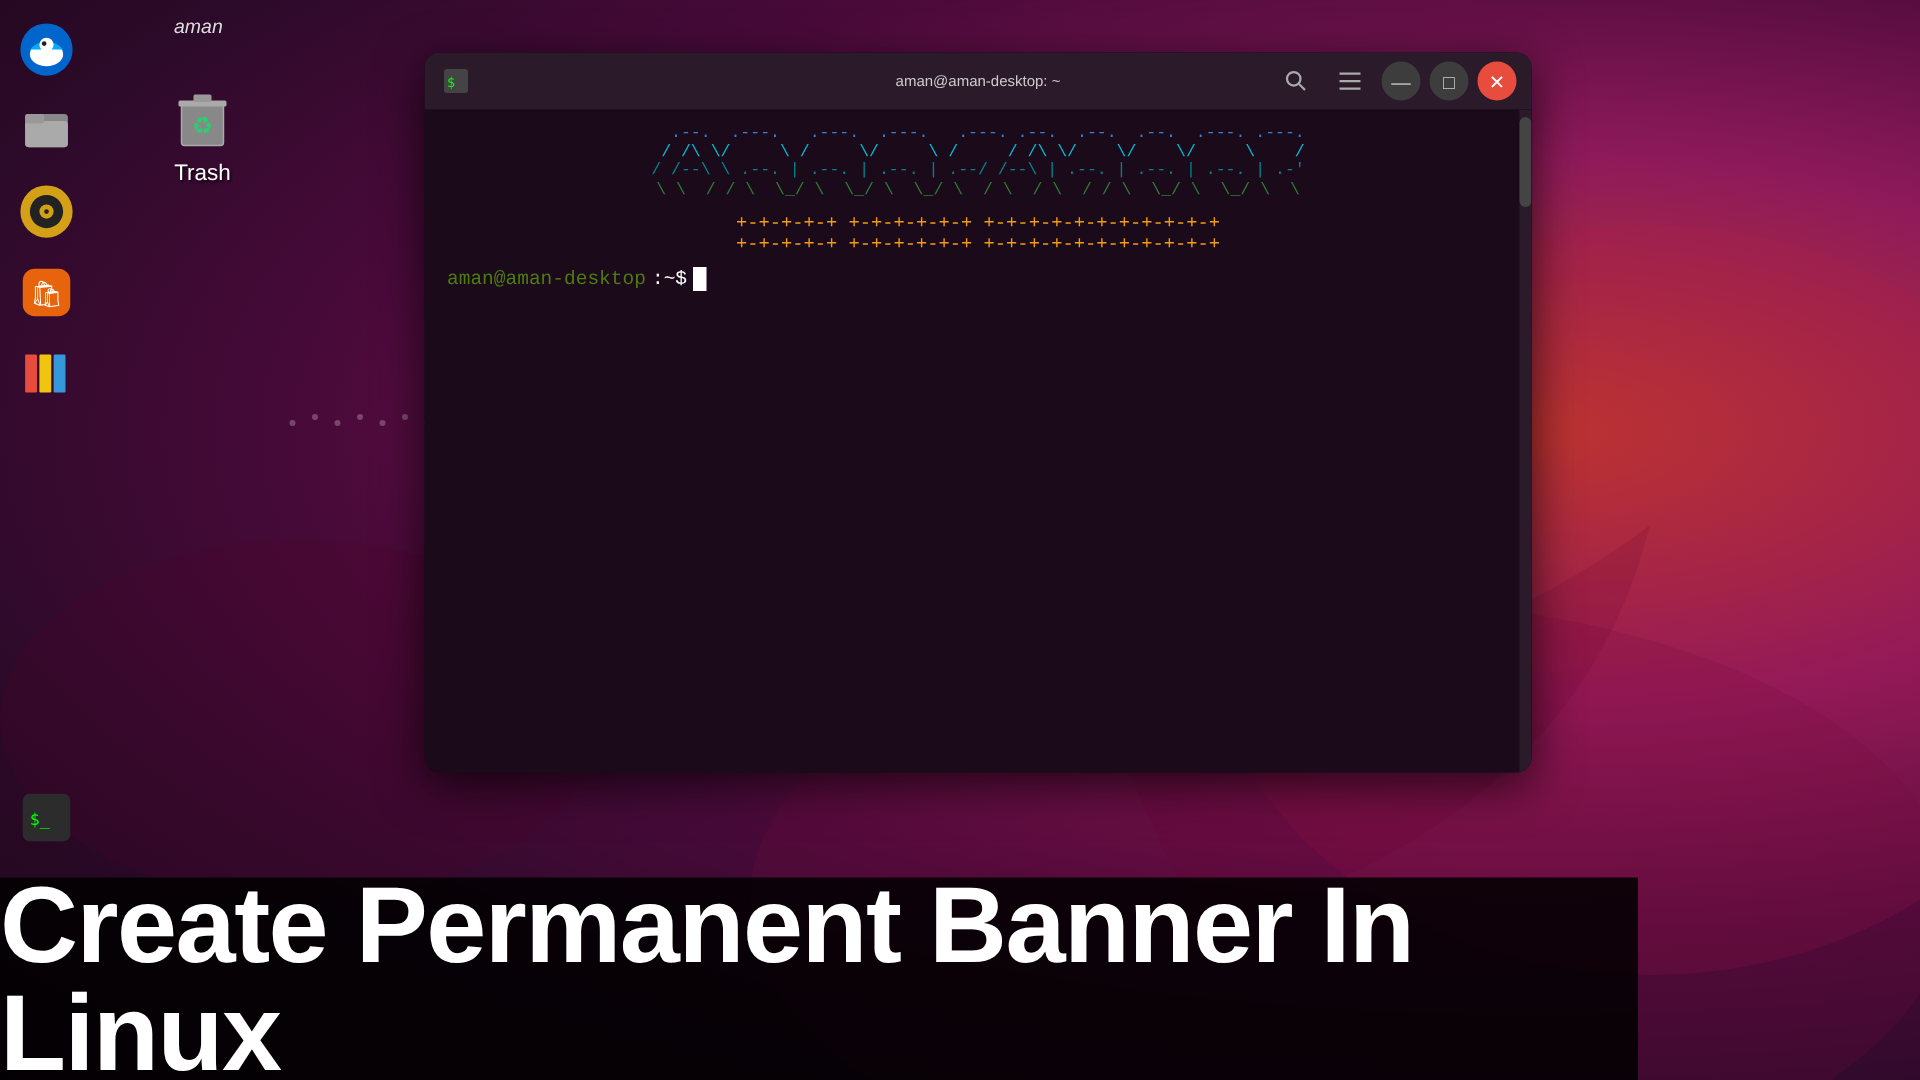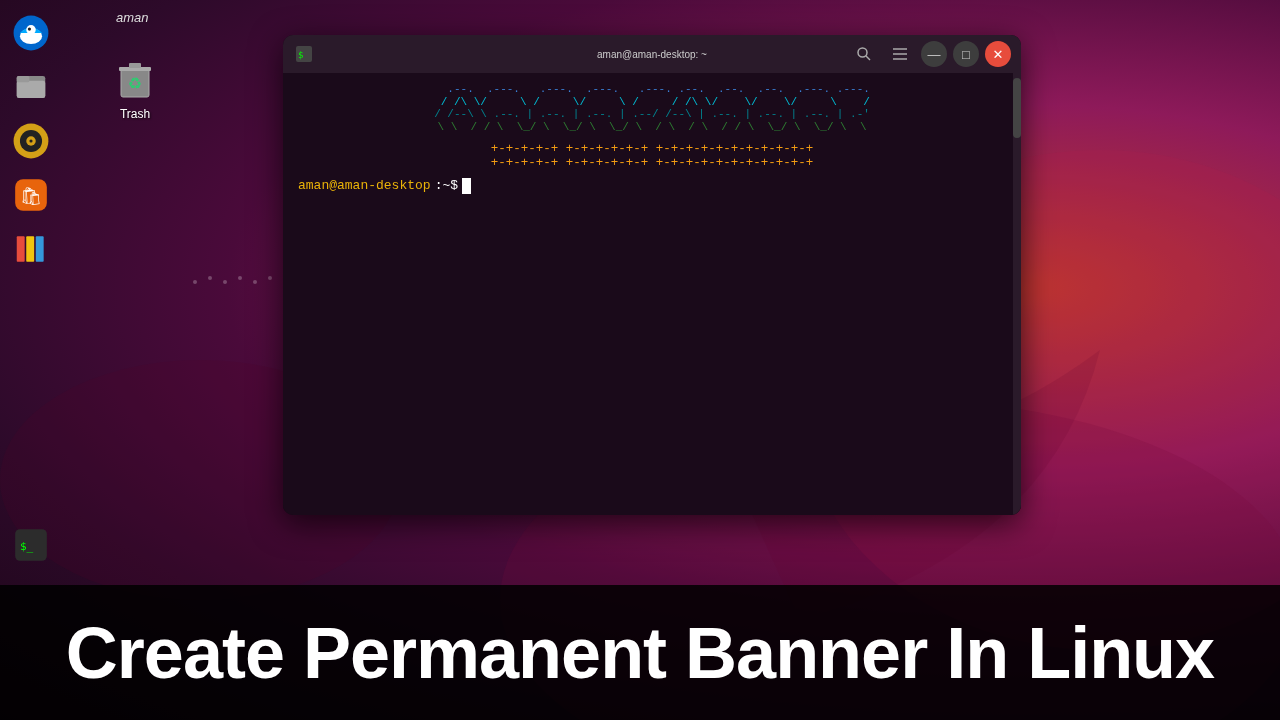--- a/index.html
+++ b/index.html
@@ -75,21 +75,21 @@
     .desktop-icon .icon-img {
       width: 48px;
       height: 48px;
       display: flex;
       align-items: center;
       justify-content: center;
     }
 
     .desktop-icon .icon-label {
       color: white;
-      font-size: 12px;
+      font-size: 15px;
       text-align: center;
       text-shadow: 1px 1px 2px rgba(0,0,0,0.8);
       margin-top: 4px;
     }
 
     
     .username-label {
       position: absolute;
       top: 10px;
       left: 116px;
@@ -208,21 +208,21 @@
     .table-border { color: #f39c12; }
     .table-content { color: #e74c3c; }
 
     .prompt-line {
       margin-top: 8px;
       display: flex;
       align-items: center;
     }
 
     .prompt-user {
-      color: #eab308;
+      color: #4d7c0f;
       font-family: 'Courier New', monospace;
       font-size: 13px;
     }
 
     .prompt-dollar {
       color: #fff;
       font-family: 'Courier New', monospace;
       font-size: 13px;
       margin: 0 4px;
     }
@@ -232,21 +232,21 @@
       height: 16px;
       background: #fff;
       display: inline-block;
     }
 
     
     .bottom-text {
       position: absolute;
       bottom: 0;
       left: 0;
-      width: 1280px;
+      width: 1092px;
       height: 135px;
       background: rgba(0,0,0,0.85);
       display: flex;
       align-items: center;
       justify-content: center;
       z-index: 20;
     }
 
     .bottom-text-content {
       color: white;

